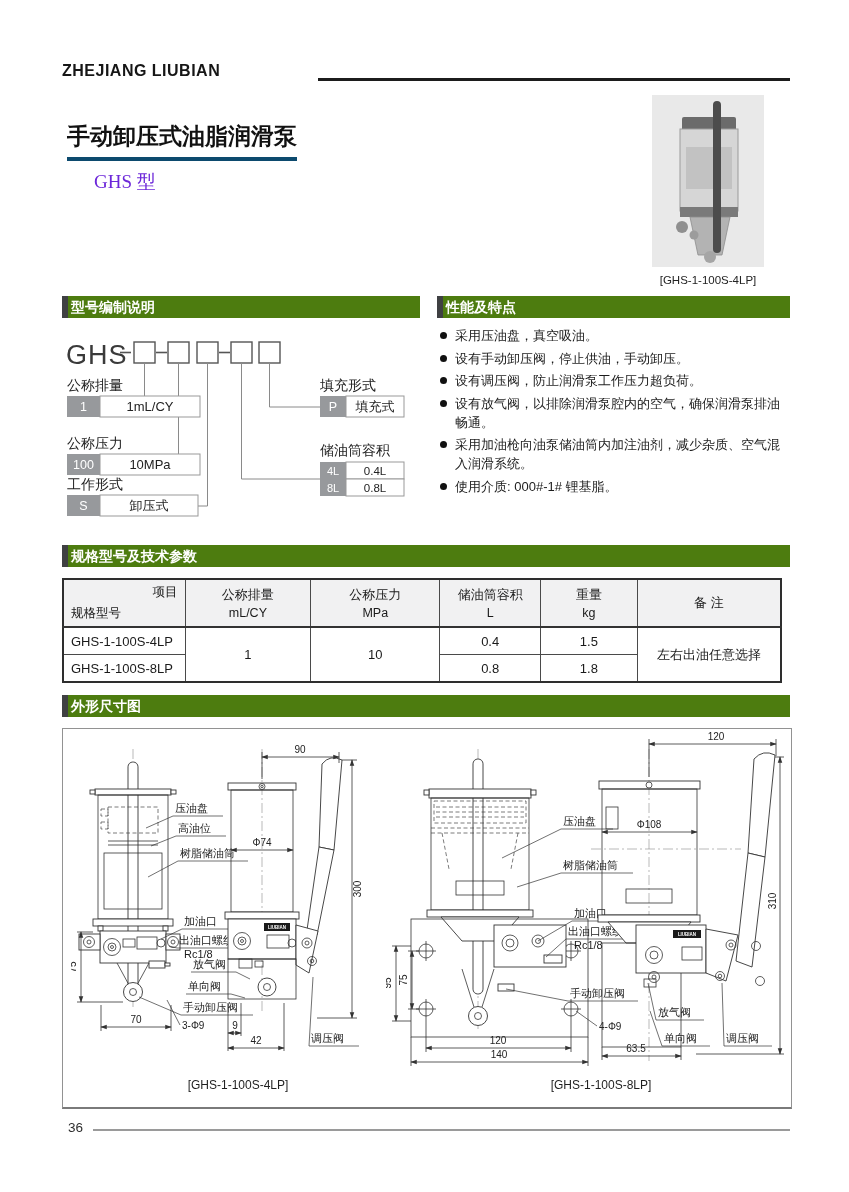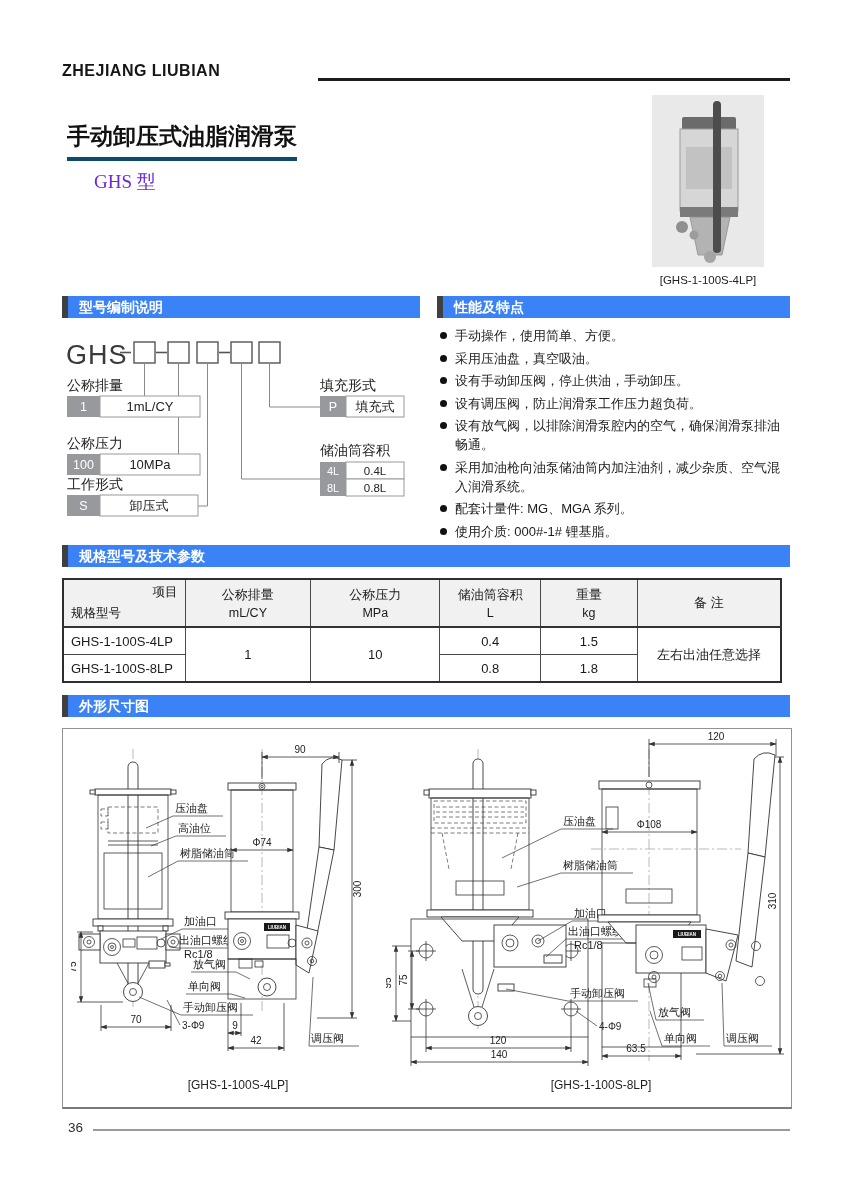--- a/index.html
+++ b/index.html
@@ -12,22 +12,22 @@
   .brand{left:62px;top:62px;font-size:16px;font-weight:800;letter-spacing:0.5px;color:#161616;}
   .brand-line{left:318px;top:78px;width:472px;height:2.5px;background:#1c1c1c;}
   
   .title{left:67px;top:121px;font-size:23px;font-weight:900;color:#111;
          border-bottom:4px solid #0c4a6e;padding-bottom:5px;display:inline-block;}
   .subtitle{left:94px;top:169px;font-size:19px;font-family:"Liberation Serif",serif;color:#6d28d9;}
   
   .photo{left:652px;top:95px;width:112px;height:172px;background:#e9e9e9;}
   .photo-caption{left:618px;top:274px;width:180px;text-align:center;font-size:11.5px;color:#222;}
   
-  .bar{height:22px;line-height:22px;background:#3b82f6;color:#fff;font-size:14px;
-       font-weight:bold;padding-left:11px;border-left:6px solid #3f4042;box-sizing:border-box;}
+  .bar{height:22px;line-height:22px;background:#4d7c0f;color:#fff;font-size:14px;
+       font-weight:bold;padding-left:3px;border-left:6px solid #3f4042;box-sizing:border-box;}
   .bar1{left:62px;top:296px;width:358px;}
   .bar2{left:437px;top:296px;width:353px;}
   .bar3{left:62px;top:545px;width:728px;}
   .bar4{left:62px;top:695px;width:728px;}
   
   .features{left:440px;top:326px;width:352px;}
   .features ul{list-style:none;margin:0;padding:0;}
   .features li{display:flex;gap:8px;font-size:13px;line-height:19px;margin-bottom:3.5px;color:#1c1c1c;}
   .features .dot{width:7px;height:7px;border-radius:50%;background:#111;margin-top:6px;flex:none;}
   
@@ -158,47 +158,39 @@
     <text x="313" y="150.5" text-anchor="middle" class="mc-val-s">0.4L</text>
     <rect x="258" y="155" width="26" height="17" fill="#97999c"></rect>
     <text x="271" y="167.5" text-anchor="middle" class="mc-code-s">8L</text>
     <rect x="284" y="155" width="58" height="17" fill="#fff" stroke="#999" stroke-width="1"></rect>
     <text x="313" y="167.5" text-anchor="middle" class="mc-val-s">0.8L</text>
   </g>
 </svg>
 
 <div class="abs features">
   <ul>
-    <li>
-        <span class="dot"></span>
-        <span>手动操作，使用简单、方便。</span>
-      </li>
     <li>
         <span class="dot"></span>
         <span>采用压油盘，真空吸油。</span>
       </li>
     <li>
         <span class="dot"></span>
         <span>设有手动卸压阀，停止供油，手动卸压。</span>
       </li>
     <li>
         <span class="dot"></span>
         <span>设有调压阀，防止润滑泵工作压力超负荷。</span>
       </li>
     <li>
         <span class="dot"></span>
         <span>设有放气阀，以排除润滑泵腔内的空气，确保润滑泵排油畅通。</span>
       </li>
     <li>
         <span class="dot"></span>
         <span>采用加油枪向油泵储油筒内加注油剂，减少杂质、空气混入润滑系统。</span>
-      </li>
-    <li>
-        <span class="dot"></span>
-        <span>配套计量件: MG、MGA 系列。</span>
       </li>
     <li>
         <span class="dot"></span>
         <span>使用介质: 000#-1# 锂基脂。</span>
       </li>
   </ul>
 </div>
 
 <div class="abs bar bar3">规格型号及技术参数</div>
 

